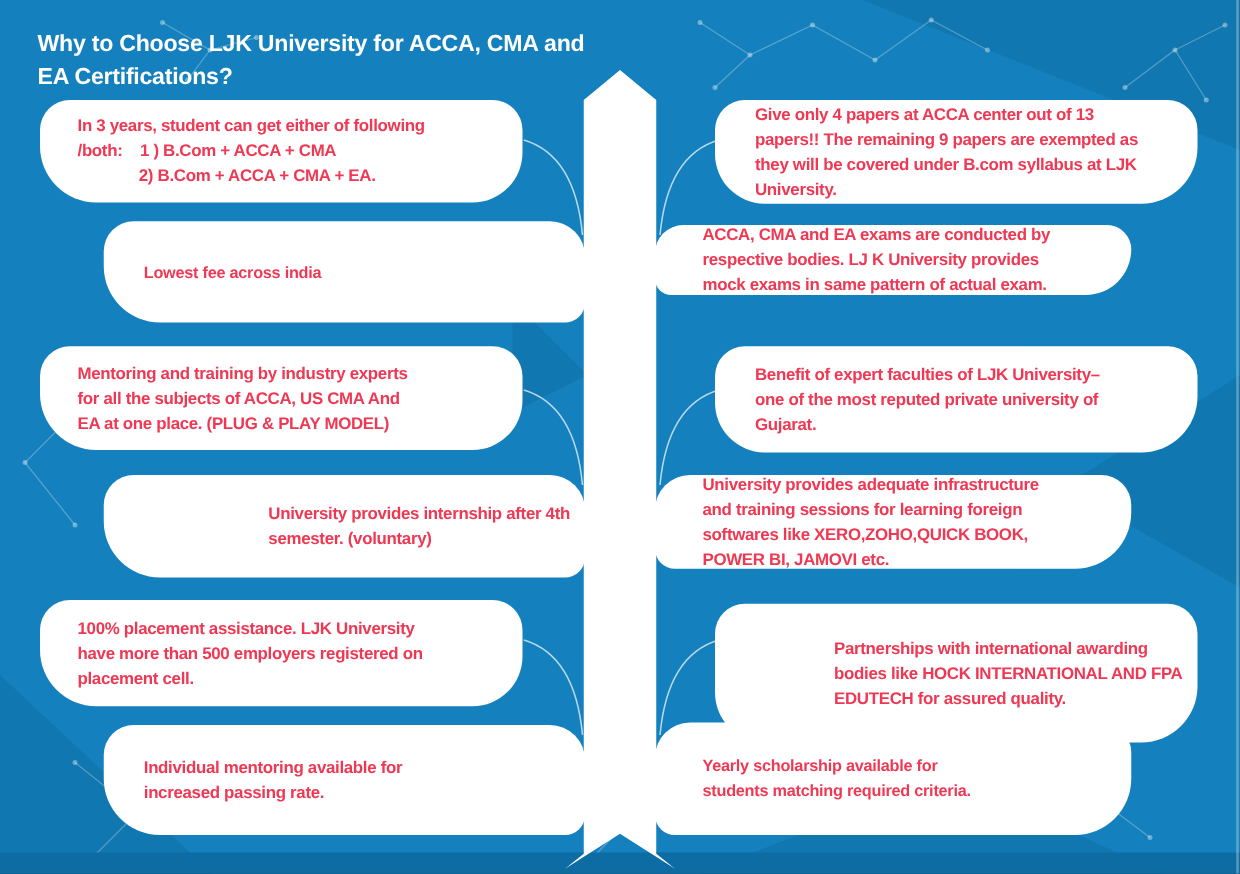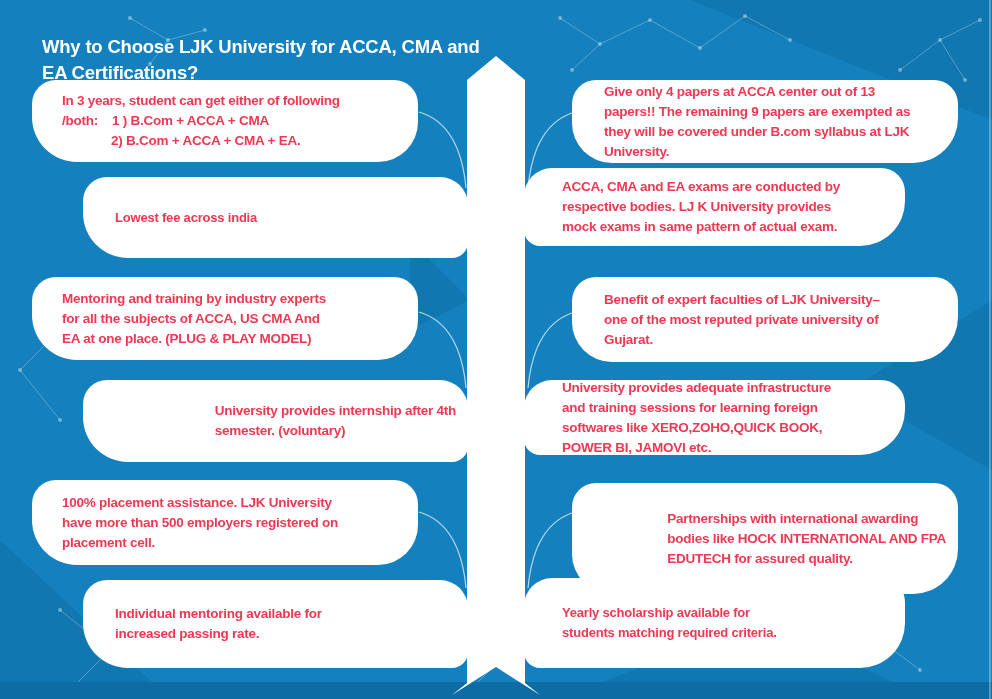--- a/index.html
+++ b/index.html
@@ -6,21 +6,21 @@
     --bg:#1480bd; --footer:#0d6ca3; --box:#ffffff; --accent:#ef3853; --title:#ffffff;
   }
   html,body{margin:0;padding:0;background:#2a2a2a;}
   .stage{
     position:relative;width:992px;height:699px;overflow:hidden;
     background:var(--bg);
     font-family:"Liberation Sans",sans-serif;
   }
   .bg-svg{position:absolute;left:0;top:0;z-index:1;}
   .title{
-    position:absolute;left:30px;top:22px;z-index:3;margin:12px;
+    position:absolute;left:30px;top:22px;z-index:3;margin:0;
     color:var(--title);
     font:700 18.5px/26px "Liberation Sans",sans-serif;
     letter-spacing:-0.2px;
     white-space:pre-wrap;
   }
   .box{
     position:absolute;z-index:2;background:var(--box);
     display:flex;align-items:center;
   }
   .box-text{
@@ -44,21 +44,21 @@
   .bl6{top:580px;height:88px;}
   .bl2 .box-text,.bl4 .box-text,.bl6 .box-text{padding-left:32px;}
   
   .br1,.br3,.br5{left:572px;width:386px;border-radius:24px 24px 45px 40px;}
   .br1{top:80px;height:83px;}
   .br3{top:277px;height:85px;}
   .br5{top:483px;height:111px;justify-content:flex-end;}
   .br1 .box-text,.br3 .box-text,.br5 .box-text{padding-left:32px;}
   
   .br2,.br4,.br6{left:524px;width:381px;border-radius:28px 24px 45px 16px;}
-  .br2{top:168px;height:78px;}
+  .br2{top:180px;height:56px;}
   .br4{top:380px;height:75px;}
   .br6{top:578px;height:90px;}
   .br2 .box-text,.br4 .box-text,.br6 .box-text{padding-left:38px;}
 </style>
 </head>
 <body>
 
 <div class="stage">
 
   <svg class="bg-svg" width="992" height="699" viewBox="0 0 992 699">

